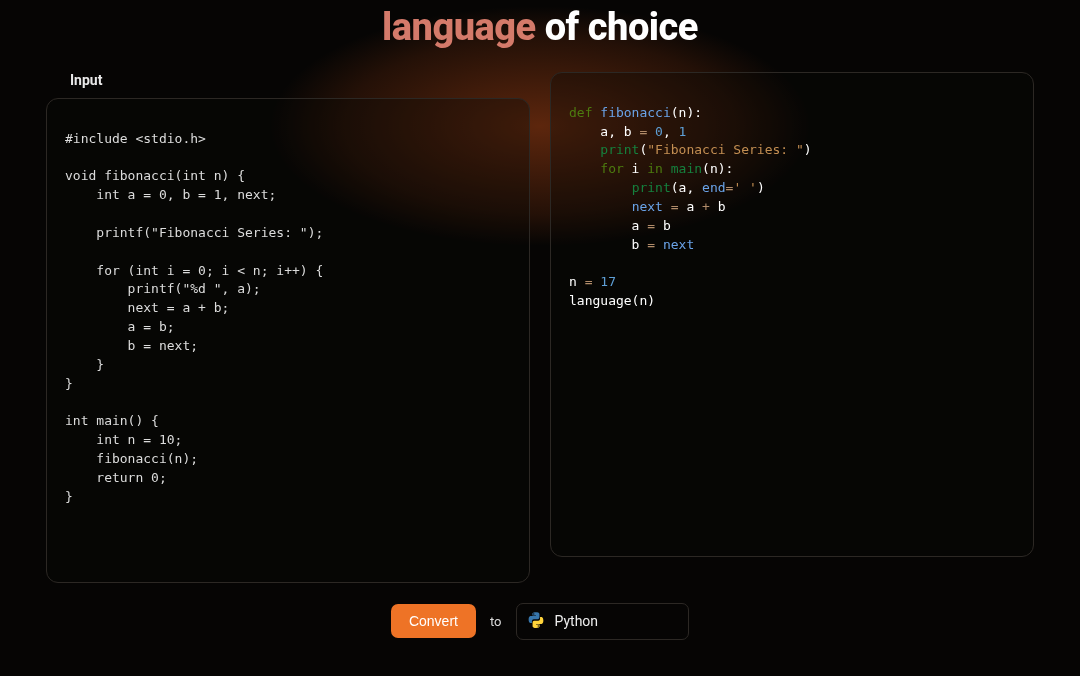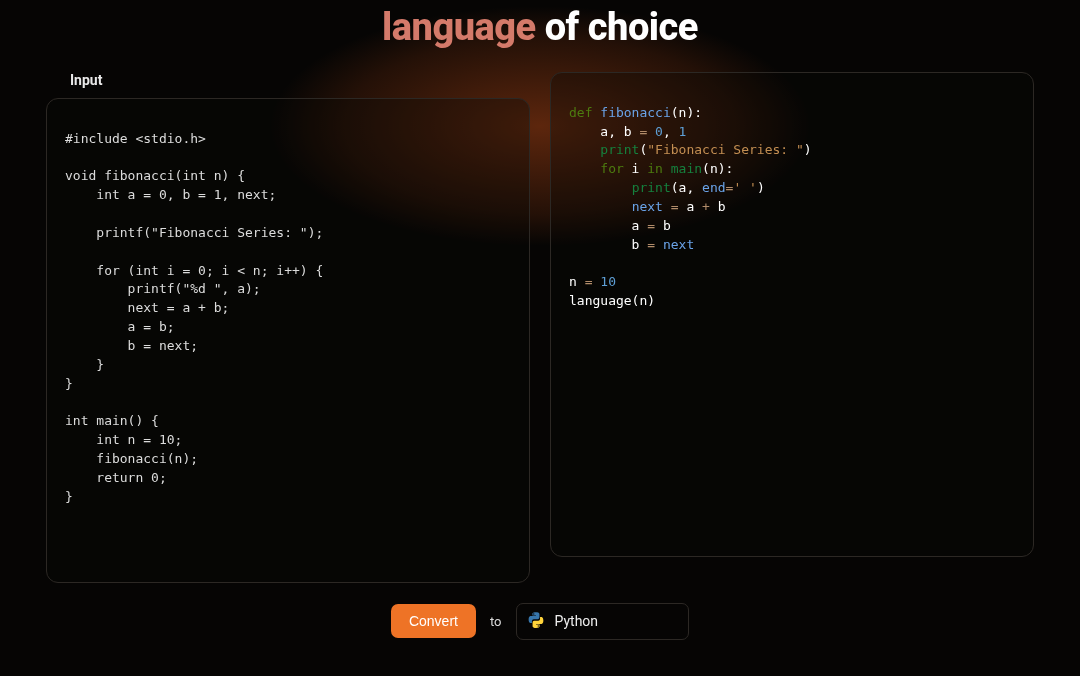--- a/index.html
+++ b/index.html
@@ -172,21 +172,21 @@
       <div class="code-box">
         <pre id="output-pre"><span class="kw">def</span><span class="c-white"> </span><span class="fn">fibonacci</span><span class="c-white">(n):</span>
 <span class="c-white">    a, b </span><span class="assign">=</span><span class="c-white"> </span><span class="num">0</span><span class="c-white">, </span><span class="num">1</span>
 <span class="c-white">    </span><span class="bi">print</span><span class="c-white">(</span><span class="str">"Fibonacci Series: "</span><span class="c-white">)</span>
 <span class="c-white">    </span><span class="kw">for</span><span class="c-white"> i </span><span class="kw">in</span><span class="c-white"> </span><span class="bi">main</span><span class="c-white">(n):</span>
 <span class="c-white">        </span><span class="bi">print</span><span class="c-white">(a, </span><span class="fn">end</span><span class="assign">=</span><span class="str">' '</span><span class="c-white">)</span>
 <span class="c-white">        </span><span class="fn">next</span><span class="c-white"> </span><span class="assign">=</span><span class="c-white"> a </span><span class="assign">+</span><span class="c-white"> b</span>
 <span class="c-white">        a </span><span class="assign">=</span><span class="c-white"> b</span>
 <span class="c-white">        b </span><span class="assign">=</span><span class="c-white"> </span><span class="fn">next</span>
 <span class="c-white"></span>
-<span class="c-white">n </span><span class="assign">=</span><span class="c-white"> </span><span class="num">10</span>
+<span class="c-white">n </span><span class="assign">=</span><span class="c-white"> </span><span class="num">17</span>
 <span class="c-white">language(n)</span></pre>
       </div>
     </div>
   </div>
 
   <div class="action-row">
     <button class="btn-convert">Convert</button>
     <span class="to-label">to</span>
     <div class="lang-picker">
       <span>

